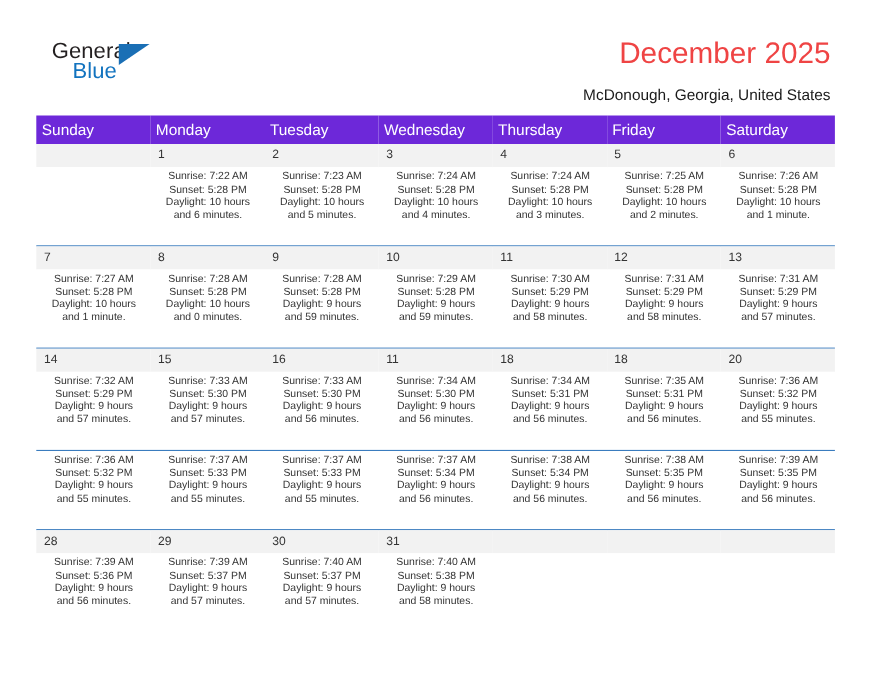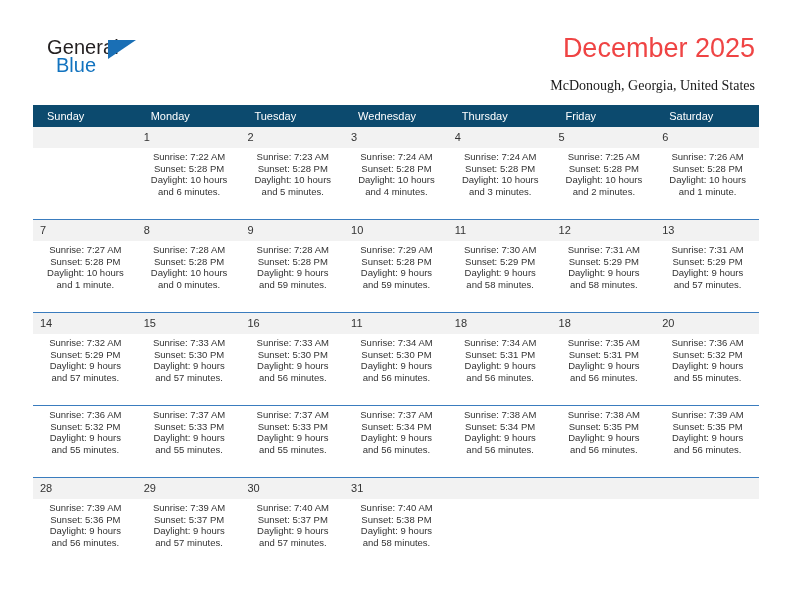--- a/index.html
+++ b/index.html
@@ -39,21 +39,21 @@
     position: absolute;
     left: 12px;
     top: 0;
     font-size: 20px;
     color: #231f20;
     letter-spacing: 0.1px;
     font-family: "Liberation Sans", sans-serif;
   }
   .logo-blue {
     position: absolute;
-    left: 21px;
+    left: 31px;
     top: 18px;
     font-size: 20px;
     color: #1273bf;
     font-family: "Liberation Sans", sans-serif;
   }
   .logo-triangle {
     position: absolute;
     left: 73px;
     top: 4px;
     width: 0;
@@ -73,39 +73,39 @@
     font-family: "Liberation Sans", sans-serif;
   }
   .subtitle {
     position: absolute;
     right: 37px;
     top: 78px;
     font-size: 14px;
     color: #1a1a1a;
     text-align: right;
     white-space: nowrap;
-    font-family: Liberation Serif, serif;
+    font-family: Liberation Sans, sans-serif;
   }
 
   
   .cal {
     position: absolute;
     left: 33px;
     top: 105px;
     width: 726px;
     border-collapse: collapse;
     table-layout: fixed;
   }
   .cal th {
-    background: #0c4a6e;
+    background: #6d28d9;
     color: #ffffff;
-    font-size: 11px;
+    font-size: 14px;
     font-weight: normal;
     text-align: left;
-    padding: 5px 0 5px 14px;
+    padding: 5px 0 5px 5px;
     height: 11px;
     font-family: "Liberation Sans", sans-serif;
   }
   .cal td {
     vertical-align: top;
     padding: 0;
     width: 103.7px;
   }
 
   .daynum-row td {

